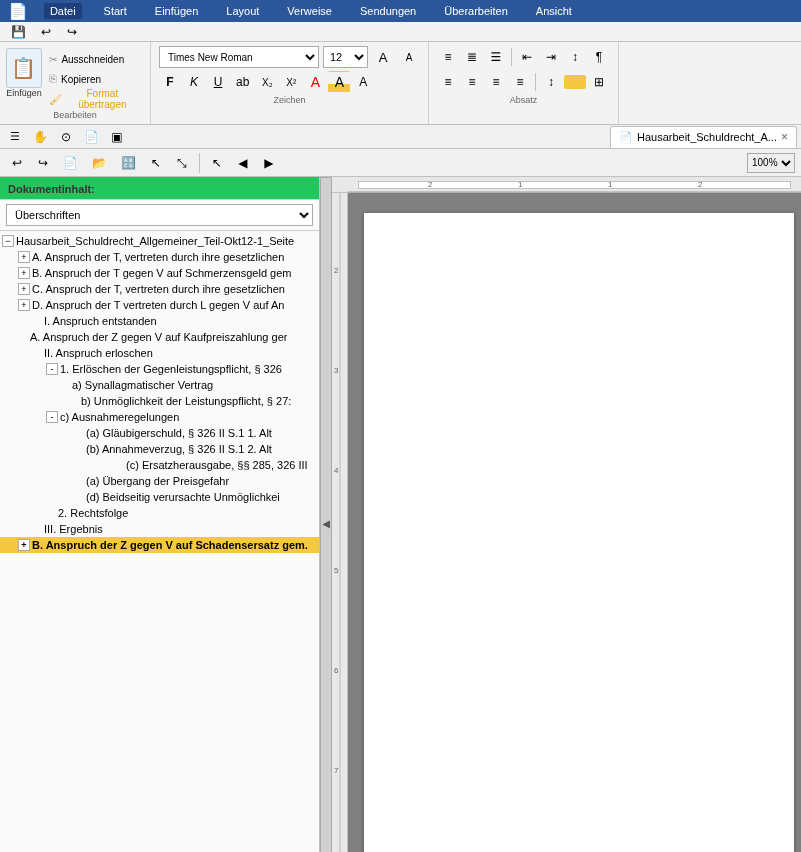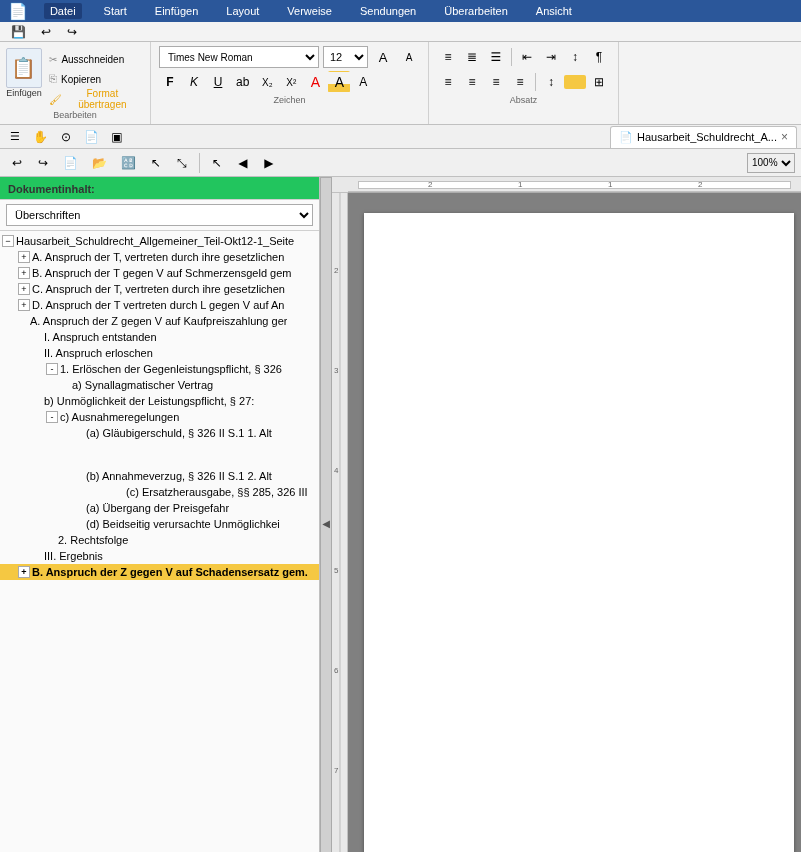--- a/index.html
+++ b/index.html
@@ -362,55 +362,55 @@
           <span style="overflow:hidden; text-overflow:ellipsis; white-space:nowrap;text-align:right;">B.  Anspruch der T gegen V auf Schmerzensgeld gem</span>
         </div>
         <div class="tree-item" style="padding-left: 18px;">
           <div class="tree-expander">+</div>
           <span style="overflow:hidden; text-overflow:ellipsis; white-space:nowrap;">C.  Anspruch der T, vertreten durch ihre gesetzlichen</span>
         </div>
         <div class="tree-item" style="padding-left: 18px;">
           <div class="tree-expander">+</div>
           <span style="overflow:hidden; text-overflow:ellipsis; white-space:nowrap;">D.  Anspruch der T vertreten durch L gegen V auf An</span>
         </div>
+        <div class="tree-item" style="padding-left: 32px;">
+          <span class="tree-spacer"></span>
+          <span style="overflow:hidden; text-overflow:ellipsis; white-space:nowrap;">I.   Anspruch entstanden</span>
+        </div>
         <div class="tree-item" style="padding-left: 18px;">
           <span class="tree-spacer"></span>
           <span style="overflow:hidden; text-overflow:ellipsis; white-space:nowrap;">A.  Anspruch der Z gegen V auf Kaufpreiszahlung ger</span>
-        </div>
-        <div class="tree-item" style="padding-left: 32px;">
-          <span class="tree-spacer"></span>
-          <span style="overflow:hidden; text-overflow:ellipsis; white-space:nowrap;">I.   Anspruch entstanden</span>
         </div>
         <div class="tree-item" style="padding-left: 32px;">
           <span class="tree-spacer"></span>
           <span style="overflow:hidden; text-overflow:ellipsis; white-space:nowrap;">II.  Anspruch erloschen</span>
         </div>
         <div class="tree-item" style="padding-left: 46px;">
           <div class="tree-expander">-</div>
           <span style="overflow:hidden; text-overflow:ellipsis; white-space:nowrap;">1. Erlöschen der Gegenleistungspflicht, § 326</span>
         </div>
         <div class="tree-item" style="padding-left: 60px;">
           <span class="tree-spacer"></span>
           <span style="overflow:hidden; text-overflow:ellipsis; white-space:nowrap;">a) Synallagmatischer Vertrag</span>
         </div>
-        <div class="tree-item" style="padding-left: 32px;">
+        <div class="tree-item" style="padding-left: 32px; margin-left: 37px;">
           <span class="tree-spacer"></span>
           <span style="overflow:hidden; text-overflow:ellipsis; white-space:nowrap;">b) Unmöglichkeit der Leistungspflicht, § 27:</span>
         </div>
         <div class="tree-item" style="padding-left: 46px;">
           <div class="tree-expander">-</div>
           <span style="overflow:hidden; text-overflow:ellipsis; white-space:nowrap;">c) Ausnahmeregelungen</span>
         </div>
         <div class="tree-item" style="padding-left: 74px;">
           <span class="tree-spacer"></span>
           <span style="overflow:hidden; text-overflow:ellipsis; white-space:nowrap;">(a) Gläubigerschuld, § 326 II S.1 1. Alt</span>
         </div>
         <div class="tree-item" style="padding-left: 74px;">
           <span class="tree-spacer"></span>
-          <span style="overflow:hidden; text-overflow:ellipsis; white-space:nowrap;margin-top:27px;">(b) Annahmeverzug, § 326 II S.1 2. Alt</span>
+          <span style="overflow:hidden; text-overflow:ellipsis; white-space:nowrap;">(b) Annahmeverzug, § 326 II S.1 2. Alt</span>
         </div>
         <div class="tree-item" style="padding-left: 74px; margin-left: 40px;">
           <span class="tree-spacer"></span>
           <span style="overflow:hidden; text-overflow:ellipsis; white-space:nowrap;">(c) Ersatzherausgabe, §§ 285, 326 III</span>
         </div>
         <div class="tree-item" style="padding-left: 74px;">
           <span class="tree-spacer"></span>
           <span style="overflow:hidden; text-overflow:ellipsis; white-space:nowrap;">(a) Übergang der Preisgefahr</span>
         </div>
         <div class="tree-item" style="padding-left: 74px;">

